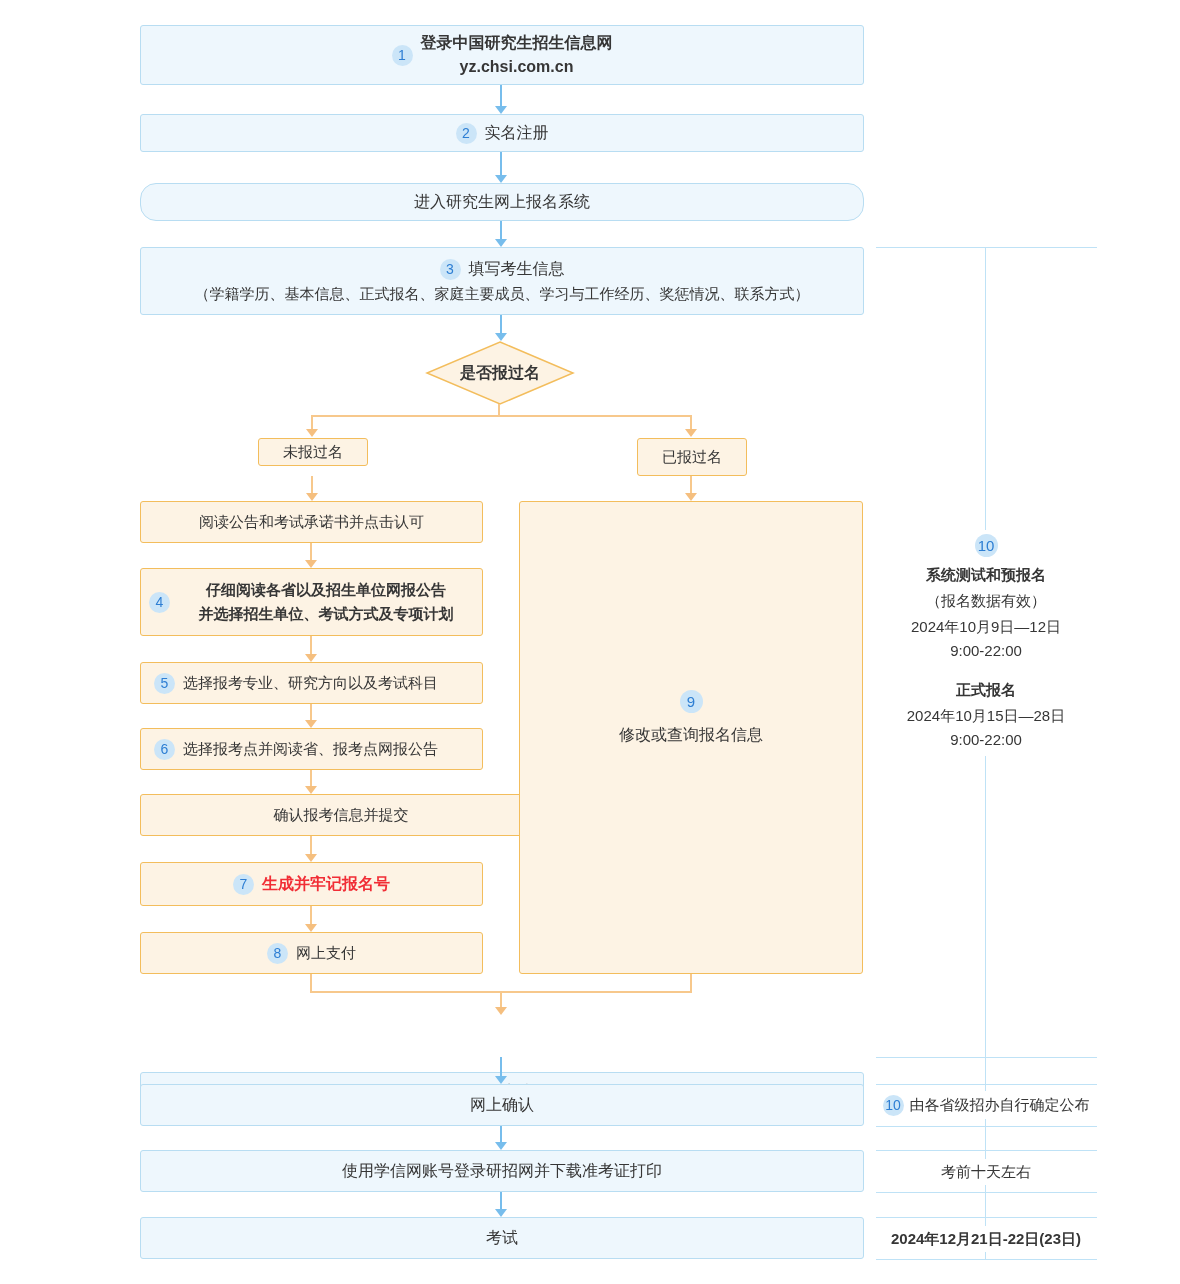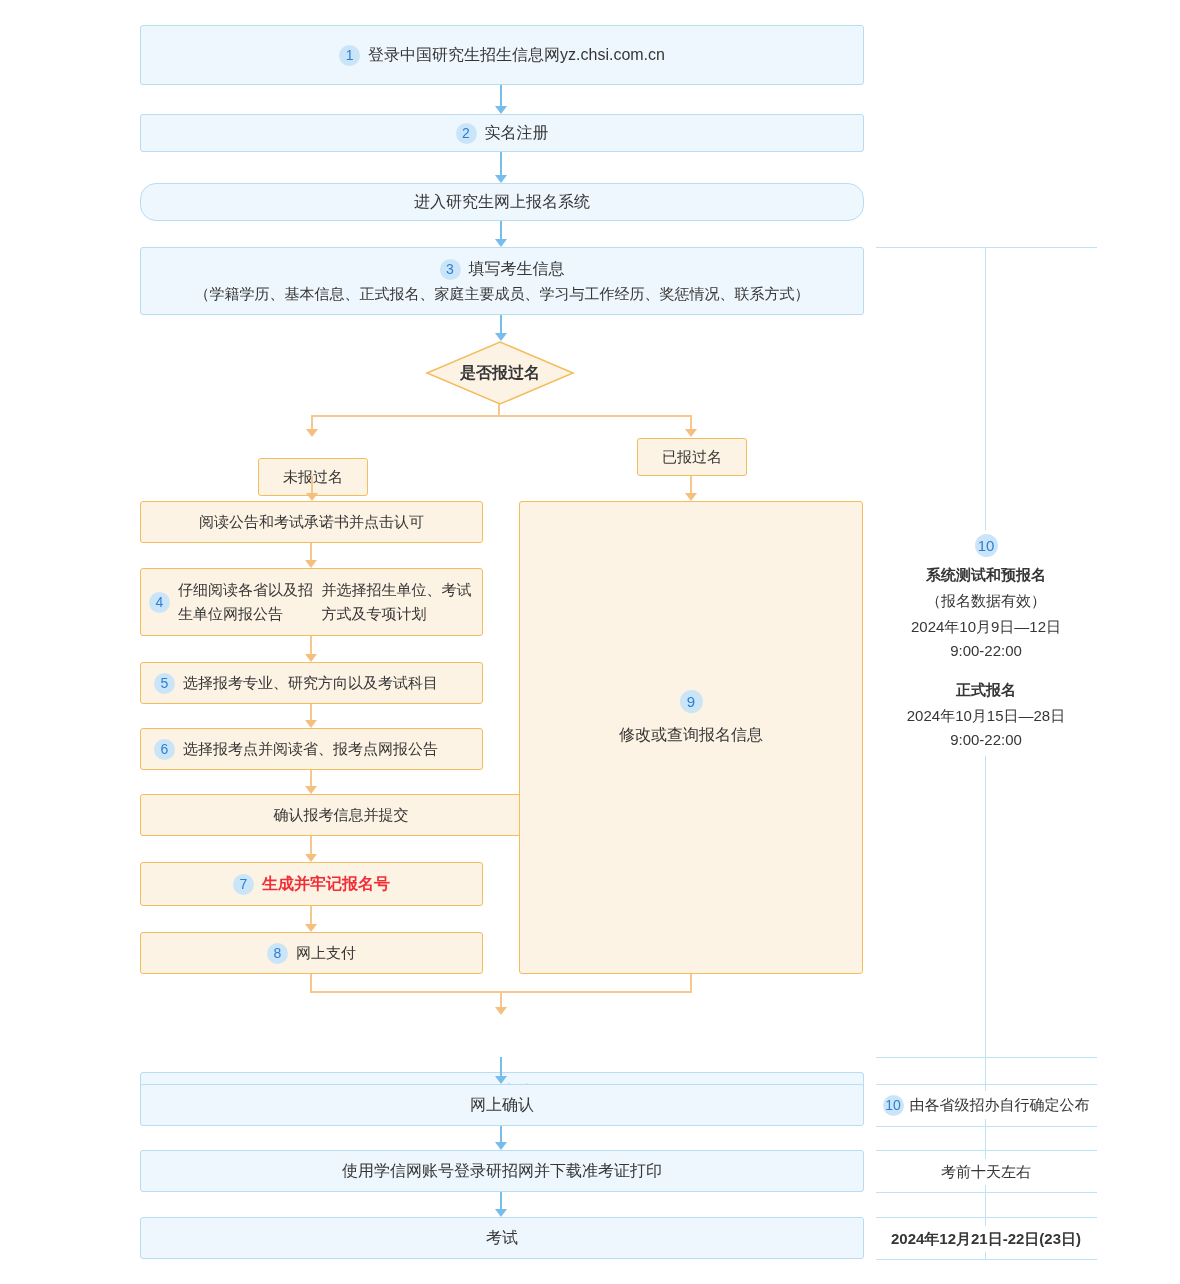--- a/index.html
+++ b/index.html
@@ -16,21 +16,21 @@
   .vb{width:2px;background:#77bdec;}
   .vo{width:2px;background:#f7c88c;}
   .ho{height:2px;background:#f7c88c;}
   .ab{width:0;height:0;border-left:6px solid transparent;border-right:6px solid transparent;border-top:8px solid #77bdec;}
   .ao{width:0;height:0;border-left:6px solid transparent;border-right:6px solid transparent;border-top:8px solid #f5bf7f;}
   .tlh{height:1px;background:#bfe2f6;}
   .tlv{width:1px;background:#bfe2f6;}
   .tltext{background:#fff;text-align:center;font-size:15px;}
   .bold{font-weight:bold;}
   .red{color:#f12d35;font-weight:bold;font-size:16px;}
-  .twoline{display:flex;flex-direction:row;align-items:center;line-height:24px;}
+  .twoline{display:flex;flex-direction:column;align-items:center;line-height:24px;font-weight:bold;}
   .leftrow{justify-content:flex-start;padding-left:13px;}
   .gap8{gap:8px;}
 </style>
 </head>
 <body>
 
 <div id="canvas">
 
   <div class="abs bluebox gap8" style="left:140px;top:25px;width:724px;height:60px;">
     <span class="badge">1</span>
@@ -74,21 +74,21 @@
   </svg>
   <div class="abs bold" style="left:425px;top:341px;width:150px;height:64px;display:flex;align-items:center;justify-content:center;font-size:16px;">是否报过名</div>
 
   <div class="abs vo" style="left:498px;top:404px;height:12px;"></div>
   <div class="abs ho" style="left:311px;top:415px;width:380px;"></div>
   <div class="abs vo" style="left:311px;top:415px;height:15px;"></div>
   <div class="abs ao" style="left:306px;top:429px;"></div>
   <div class="abs vo" style="left:690px;top:415px;height:15px;"></div>
   <div class="abs ao" style="left:685px;top:429px;"></div>
 
-  <div class="abs orangebox" style="left:258px;top:438px;width:110px;height:38px;margin-top:20px;">
+  <div class="abs orangebox" style="left:258px;top:438px;width:110px;height:28px;">
     <span>未报过名</span>
   </div>
   <div class="abs orangebox" style="left:637px;top:438px;width:110px;height:38px;">
     <span>已报过名</span>
   </div>
 
   <div class="abs vo" style="left:311px;top:476px;height:18px;"></div>
   <div class="abs ao" style="left:306px;top:493px;"></div>
   <div class="abs vo" style="left:690px;top:476px;height:18px;"></div>
   <div class="abs ao" style="left:685px;top:493px;"></div>

